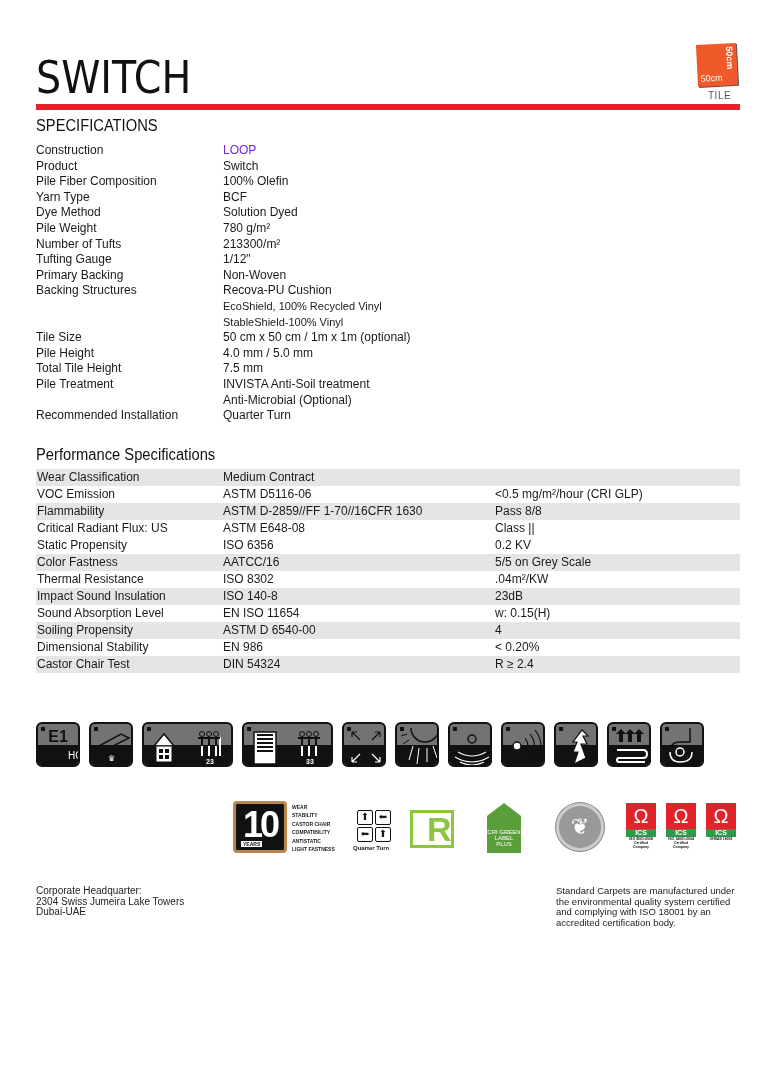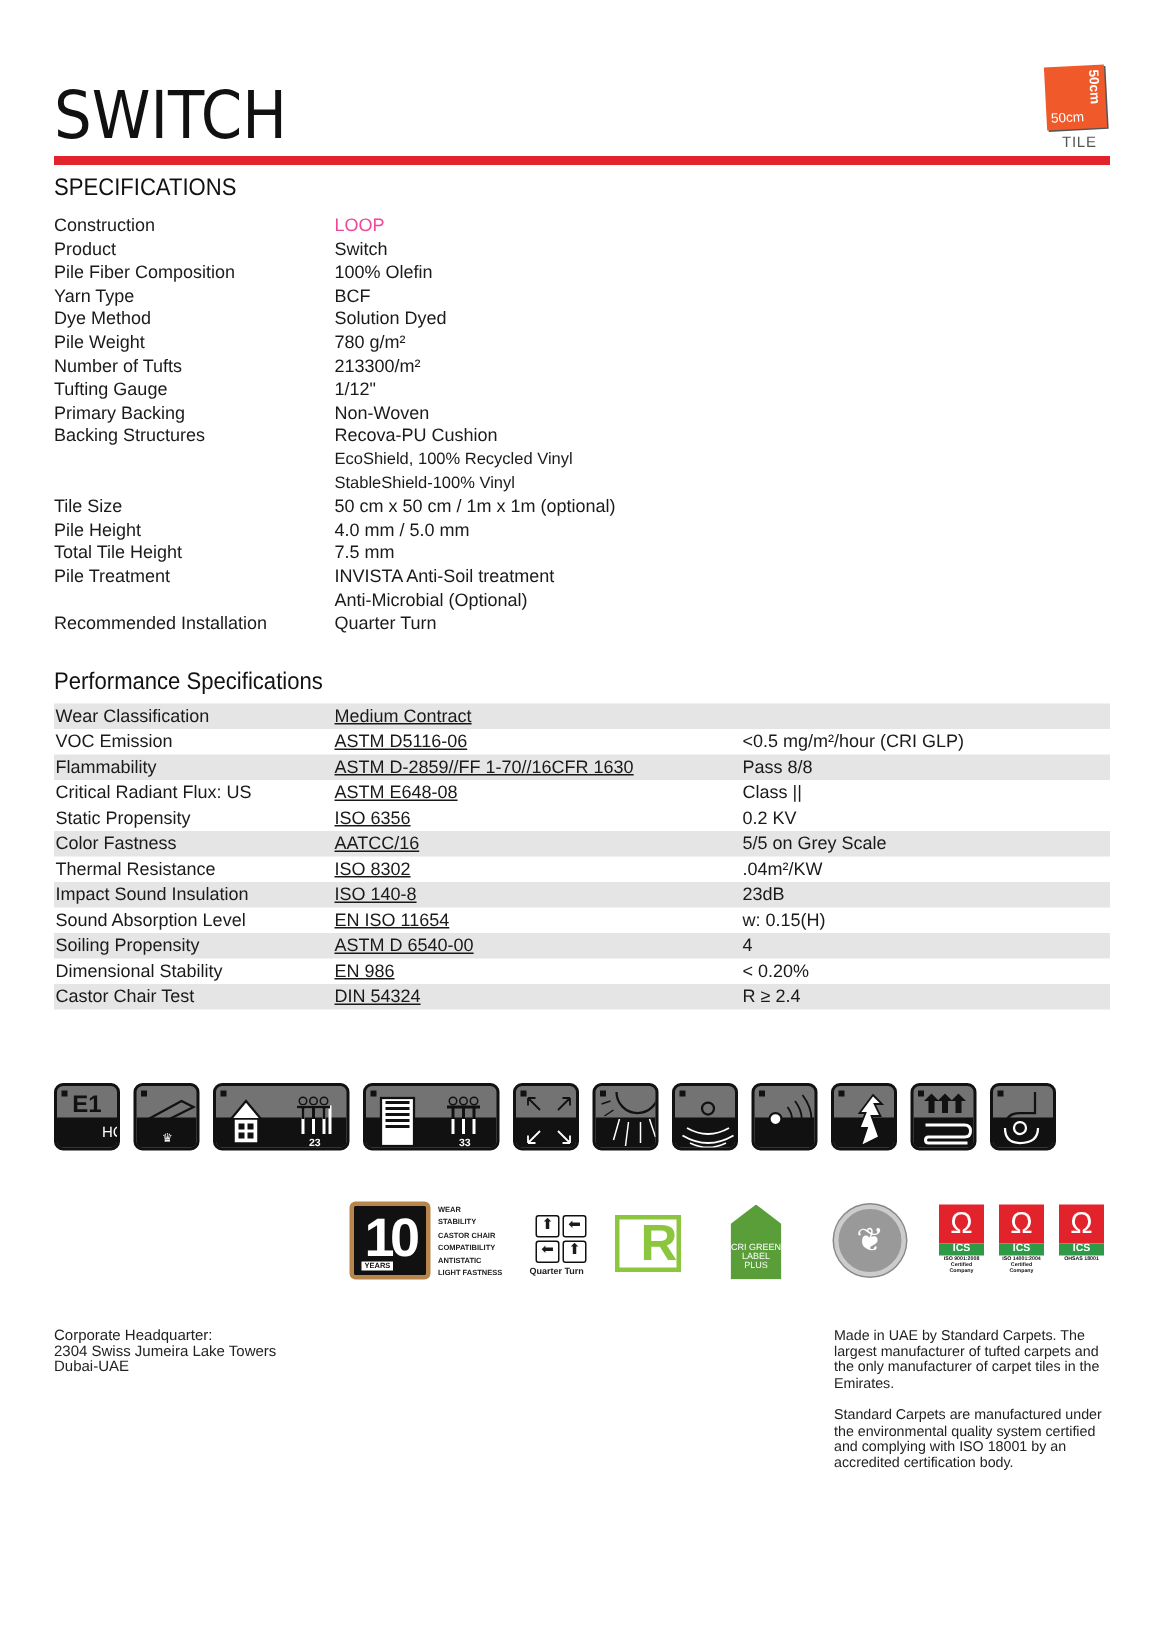--- a/index.html
+++ b/index.html
@@ -16,27 +16,27 @@
 
   .section-h { position: absolute; left: 36px; font-size: 16px; color: #111; transform: scaleX(0.92); transform-origin: left; }
   .spec-h { top: 117px; }
   .perf-h { top: 446px; font-size: 16px; }
 
   .specs { position: absolute; left: 36px; top: 143px; width: 420px; }
   .spec-row { display: flex; font-size: 12px; line-height: 15.6px; }
   .spec-row .k { width: 187px; flex-shrink: 0; }
   .spec-row .v { flex: 1; }
   .spec-row .v div { white-space: nowrap; }
-  .spec-row .v.red { color: #ec4899; }
+  .spec-row .v.red { color: #6d28d9; }
 
   .perf { position: absolute; left: 36px; top: 469px; width: 704px; }
   .perf-row { display: flex; height: 17px; font-size: 12px; line-height: 17px; }
   .perf-row.shade { background: #e5e5e5; }
   .perf-row .c1 { width: 187px; padding-left: 1px; }
-  .perf-row .c2 { width: 272px; text-decoration: underline; }
+  .perf-row .c2 { width: 272px; }
   .perf-row .c3 { flex: 1; }
 
   .icons { position: absolute; left: 36px; top: 722px; display: flex; gap: 9px; }
   .icon { width: 44px; height: 45px; border: 2px solid #111; border-radius: 6px; position: relative; overflow: hidden; background: #737373; }
   .icon.wide { width: 91px; }
   .icon .lower { position: absolute; left: 0; right: 0; bottom: 0; height: 50%; background: #111; }
   .icon .dot { position: absolute; left: 3px; top: 3px; width: 4px; height: 4px; background: #111; }
   .icon .glyph { position: absolute; left: 0; right: 0; top: 4px; text-align: center; font-size: 16px; color: #111; font-weight: bold; }
   .icon .glyph2 { position: absolute; left: 0; right: 0; bottom: 4px; text-align: center; font-size: 10px; color: #fff; font-weight: normal; margin-left: 30px; }
   .icon svg { position: absolute; left: 0; top: 0; }
@@ -385,15 +385,14 @@
       <div class="cap">OHSAS 18001</div>
     </div>
   </div>
 
 <div class="hq">
   <div>Corporate Headquarter:</div>
   <div>2304 Swiss Jumeira Lake Towers</div>
   <div>Dubai-UAE</div>
 </div>
 <div class="about">
-  <p>Made in UAE by Standard Carpets. The largest manufacturer of tufted carpets and the only manufacturer of carpet tiles in the Emirates.</p>
   <p>Standard Carpets are manufactured under the environmental quality system certified and complying with ISO 18001 by an accredited certification body.</p>
 </div>
 
 </body></html>

